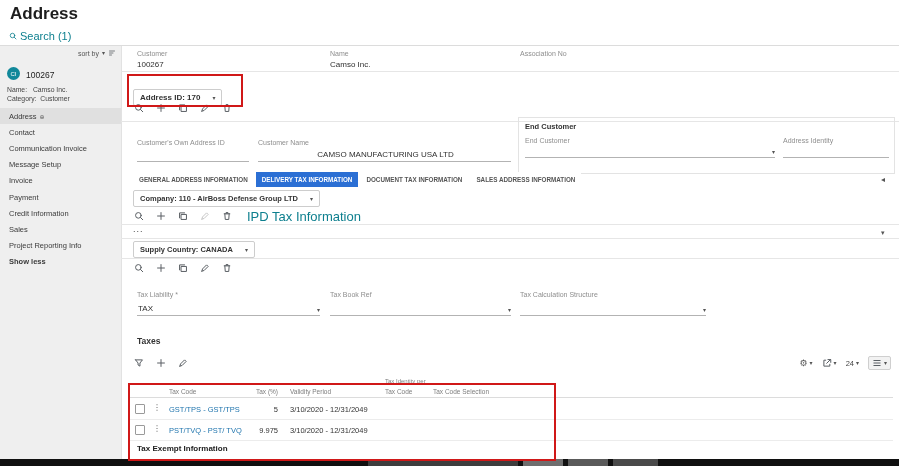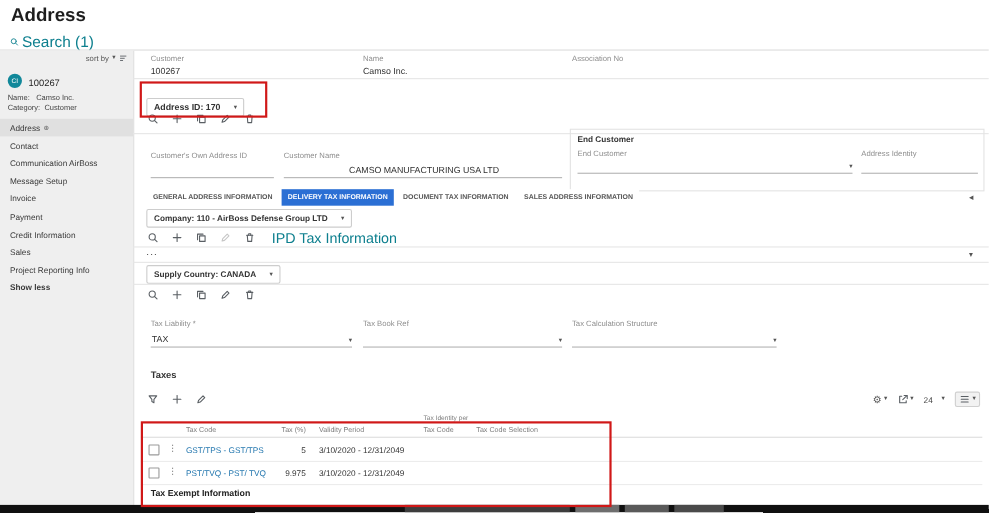--- a/index.html
+++ b/index.html
@@ -30,21 +30,21 @@
   .cell-v{font-size:7.5px;color:#333;white-space:nowrap;}
   .checkbox{width:8px;height:8px;border:1px solid #9a9a9a;border-radius:1px;background:#fff;cursor:pointer;display:inline-block;}
   .kebab{font-size:8px;color:#555;cursor:pointer;line-height:1;}
 </style>
 </head>
 <body>
 
 <div class="screen">
 
   <div class="abs" style="left:10px;top:4px;font-size:17px;font-weight:bold;color:#1d1d1d;">Address</div>
-  <div class="abs" style="left:8px;top:30px;display:flex;align-items:center;gap:3px;color:#0d7f8e;font-size:14px;cursor:pointer;">
+  <div class="abs" style="left:8px;top:30px;display:flex;align-items:center;gap:3px;color:#0d7f8e;font-size:11px;cursor:pointer;">
     <span class="icon-btn" style="width:9px;height:9px;">
       <svg class="ic" viewBox="0 0 16 16" style="stroke:#0d7f8e;width:8px;height:8px;">
           <circle cx="7" cy="7" r="4.5"></circle>
           <line x1="10.5" y1="10.5" x2="14" y2="14"></line>
         </svg>
     </span>
     <span>Search (1)</span>
   </div>
   <div class="divider" style="left:0;top:45px;width:899px;border-color:#dcdcdc;"></div>
 
@@ -70,21 +70,21 @@
     </div>
     <div class="abs" style="left:0;right:0;top:62px;">
       <div class="side-item selected">
         <span>Address</span>
         <span style="font-size:6px;color:#666;">⊕</span>
       </div>
       <div class="side-item">
           <span>Contact</span>
         </div>
       <div class="side-item">
-          <span>Communication AirBoss</span>
+          <span>Communication Invoice</span>
         </div>
       <div class="side-item">
           <span>Message Setup</span>
         </div>
       <div class="side-item">
           <span>Invoice</span>
         </div>
       <div class="side-item">
           <span>Payment</span>
         </div>
@@ -302,21 +302,21 @@
     <span style="display:flex;align-items:center;gap:2px;cursor:pointer;">
       <span class="icon-btn" style="width:10px;height:10px;">
           <svg class="ic" viewBox="0 0 16 16">
             <path d="M6 3.5H3V13h9.5v-3"></path>
             <path d="M9.5 2.5H14V7"></path>
             <line x1="7.5" y1="8.5" x2="13.5" y2="2.5"></line>
           </svg>
         </span>
       <span class="caret">▾</span>
     </span>
-    <span style="display:flex;align-items:center;gap:8px;font-size:7.5px;color:#444;cursor:pointer;">
+    <span style="display:flex;align-items:center;gap:2px;font-size:7.5px;color:#444;cursor:pointer;">
       <span>24</span>
       <span class="caret">▾</span>
     </span>
     <span style="display:flex;align-items:center;gap:2px;border:1px solid #cfcfcf;background:#f2f2f2;padding:1px 3px;border-radius:2px;cursor:pointer;">
       <span class="icon-btn" style="width:10px;height:10px;">
           <svg class="ic" viewBox="0 0 16 16">
             <line x1="3" y1="4" x2="13" y2="4"></line>
             <line x1="3" y1="8" x2="13" y2="8"></line>
             <line x1="3" y1="12" x2="13" y2="12"></line>
           </svg>

